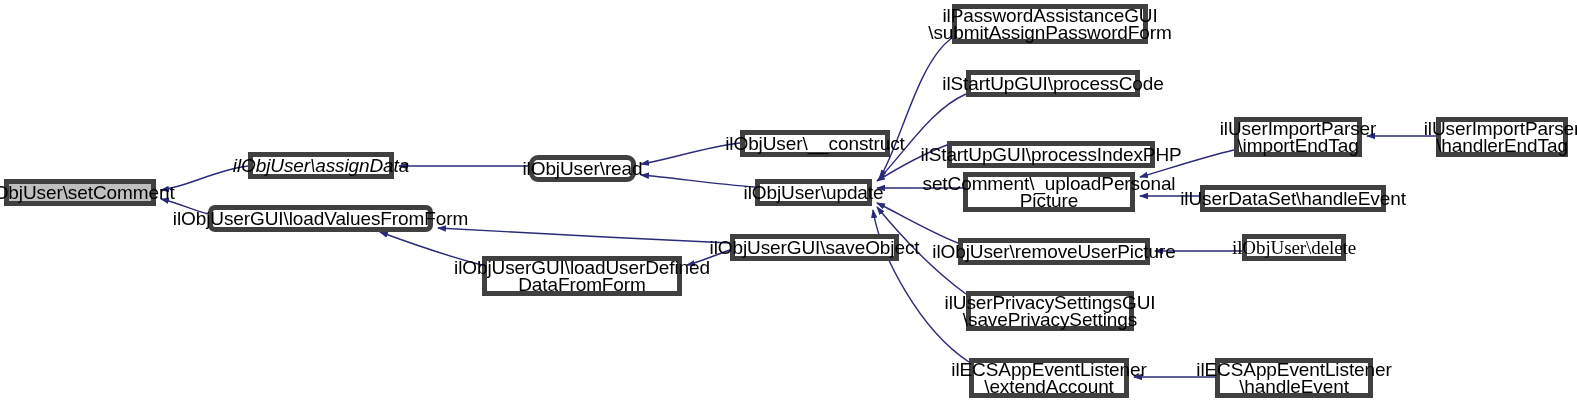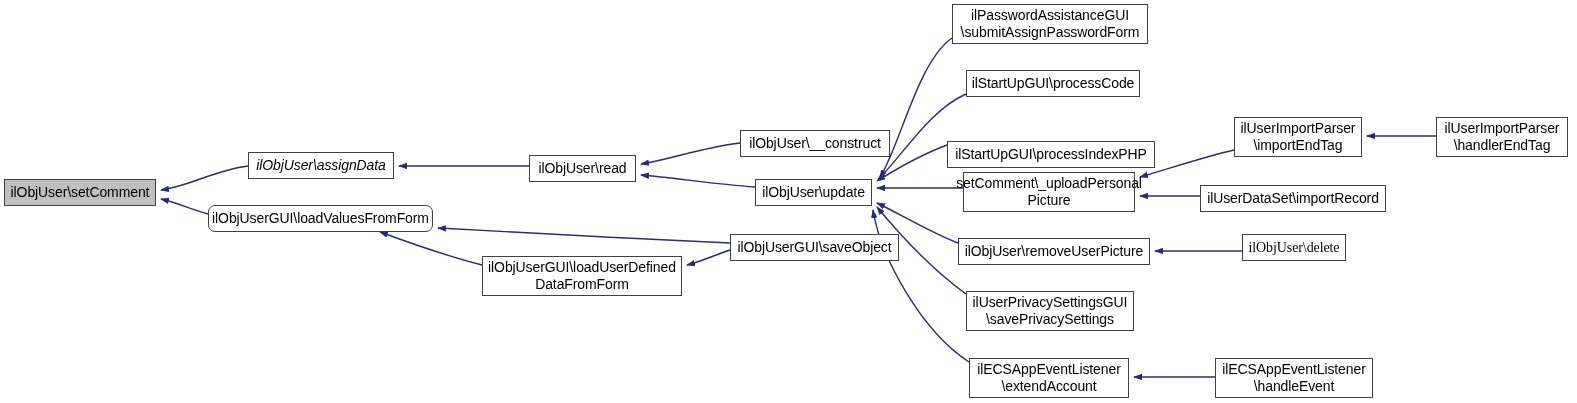--- a/index.html
+++ b/index.html
@@ -21,24 +21,24 @@
     position: absolute;
     left: 0;
     top: 0;
     width: 1577px;
     height: 403px;
     pointer-events: none;
   }
   .node {
     position: absolute;
     box-sizing: border-box;
-    border: 1px solid #404040;
+    border: 5px solid #404040;
     background: #ffffff;
     color: #000000;
-    font-size: 14px;
+    font-size: 19px;
     line-height: 17px;
     display: flex;
     align-items: center;
     justify-content: center;
     text-align: center;
     white-space: pre-line;
     letter-spacing: -0.1px;
     z-index: 2;
   }
   .node.highlight {
@@ -76,39 +76,39 @@
         <path d="M1200,196 L1140,196" fill="none" stroke="#2a2a7a" stroke-width="1.4" marker-end="url(#arrow)"></path>
         <path d="M1242,251 L1155,251" fill="none" stroke="#2a2a7a" stroke-width="1.4" marker-end="url(#arrow)"></path>
         <path d="M1436,136 L1367,136" fill="none" stroke="#2a2a7a" stroke-width="1.4" marker-end="url(#arrow)"></path>
         <path d="M1215,377 L1134,377" fill="none" stroke="#2a2a7a" stroke-width="1.4" marker-end="url(#arrow)"></path>
       </g>
   </svg>
   <div id="nodes">
       <div class="node highlight" style="left: 4px; top: 179px; width: 152px; height: 27px;">ilObjUser\setComment</div>
       <div class="node" style="left: 248px; top: 152px; width: 146px; height: 27px; font-style: italic;">ilObjUser\assignData</div>
       <div class="node" style="left: 208px; top: 205px; width: 225px; height: 27px; border-radius: 7px;">ilObjUserGUI\loadValuesFromForm</div>
-      <div class="node" style="left: 529px; top: 155px; width: 107px; height: 27px;">ilObjUser\read</div>
+      <div class="node" style="left: 529px; top: 155px; width: 107px; height: 27px; border-radius: 9px;">ilObjUser\read</div>
       <div class="node" style="left: 482px; top: 256px; width: 200px; height: 40px;">ilObjUserGUI\loadUserDefined
 DataFromForm</div>
       <div class="node" style="left: 740px; top: 130px; width: 150px; height: 27px;">ilObjUser\__construct</div>
       <div class="node" style="left: 755px; top: 179px; width: 117px; height: 27px;">ilObjUser\update</div>
       <div class="node" style="left: 730px; top: 234px; width: 169px; height: 27px;">ilObjUserGUI\saveObject</div>
       <div class="node" style="left: 952px; top: 4px; width: 196px; height: 40px;">ilPasswordAssistanceGUI
 \submitAssignPasswordForm</div>
       <div class="node" style="left: 966px; top: 70px; width: 174px; height: 27px;">ilStartUpGUI\processCode</div>
       <div class="node" style="left: 947px; top: 121px; width: 208px; height: 27px; margin-top: 20px;">ilStartUpGUI\processIndexPHP</div>
       <div class="node" style="left: 963px; top: 172px; width: 172px; height: 40px;">setComment\_uploadPersonal
 Picture</div>
       <div class="node" style="left: 958px; top: 238px; width: 192px; height: 27px;">ilObjUser\removeUserPicture</div>
       <div class="node" style="left: 966px; top: 291px; width: 168px; height: 40px;">ilUserPrivacySettingsGUI
 \savePrivacySettings</div>
       <div class="node" style="left: 969px; top: 358px; width: 160px; height: 40px;">ilECSAppEventListener
 \extendAccount</div>
       <div class="node" style="left: 1234px; top: 117px; width: 128px; height: 40px;">ilUserImportParser
 \importEndTag</div>
-      <div class="node" style="left: 1200px; top: 185px; width: 186px; height: 27px;">ilUserDataSet\importRecord</div>
+      <div class="node" style="left: 1200px; top: 185px; width: 186px; height: 27px;">ilUserDataSet\handleEvent</div>
       <div class="node" style="left: 1242px; top: 234px; width: 104px; height: 27px; font-family: Liberation Serif, serif;">ilObjUser\delete</div>
       <div class="node" style="left: 1436px; top: 117px; width: 132px; height: 40px;">ilUserImportParser
 \handlerEndTag</div>
       <div class="node" style="left: 1215px; top: 358px; width: 158px; height: 40px;">ilECSAppEventListener
 \handleEvent</div>
     </div>
 </div>
 
 </body></html>

